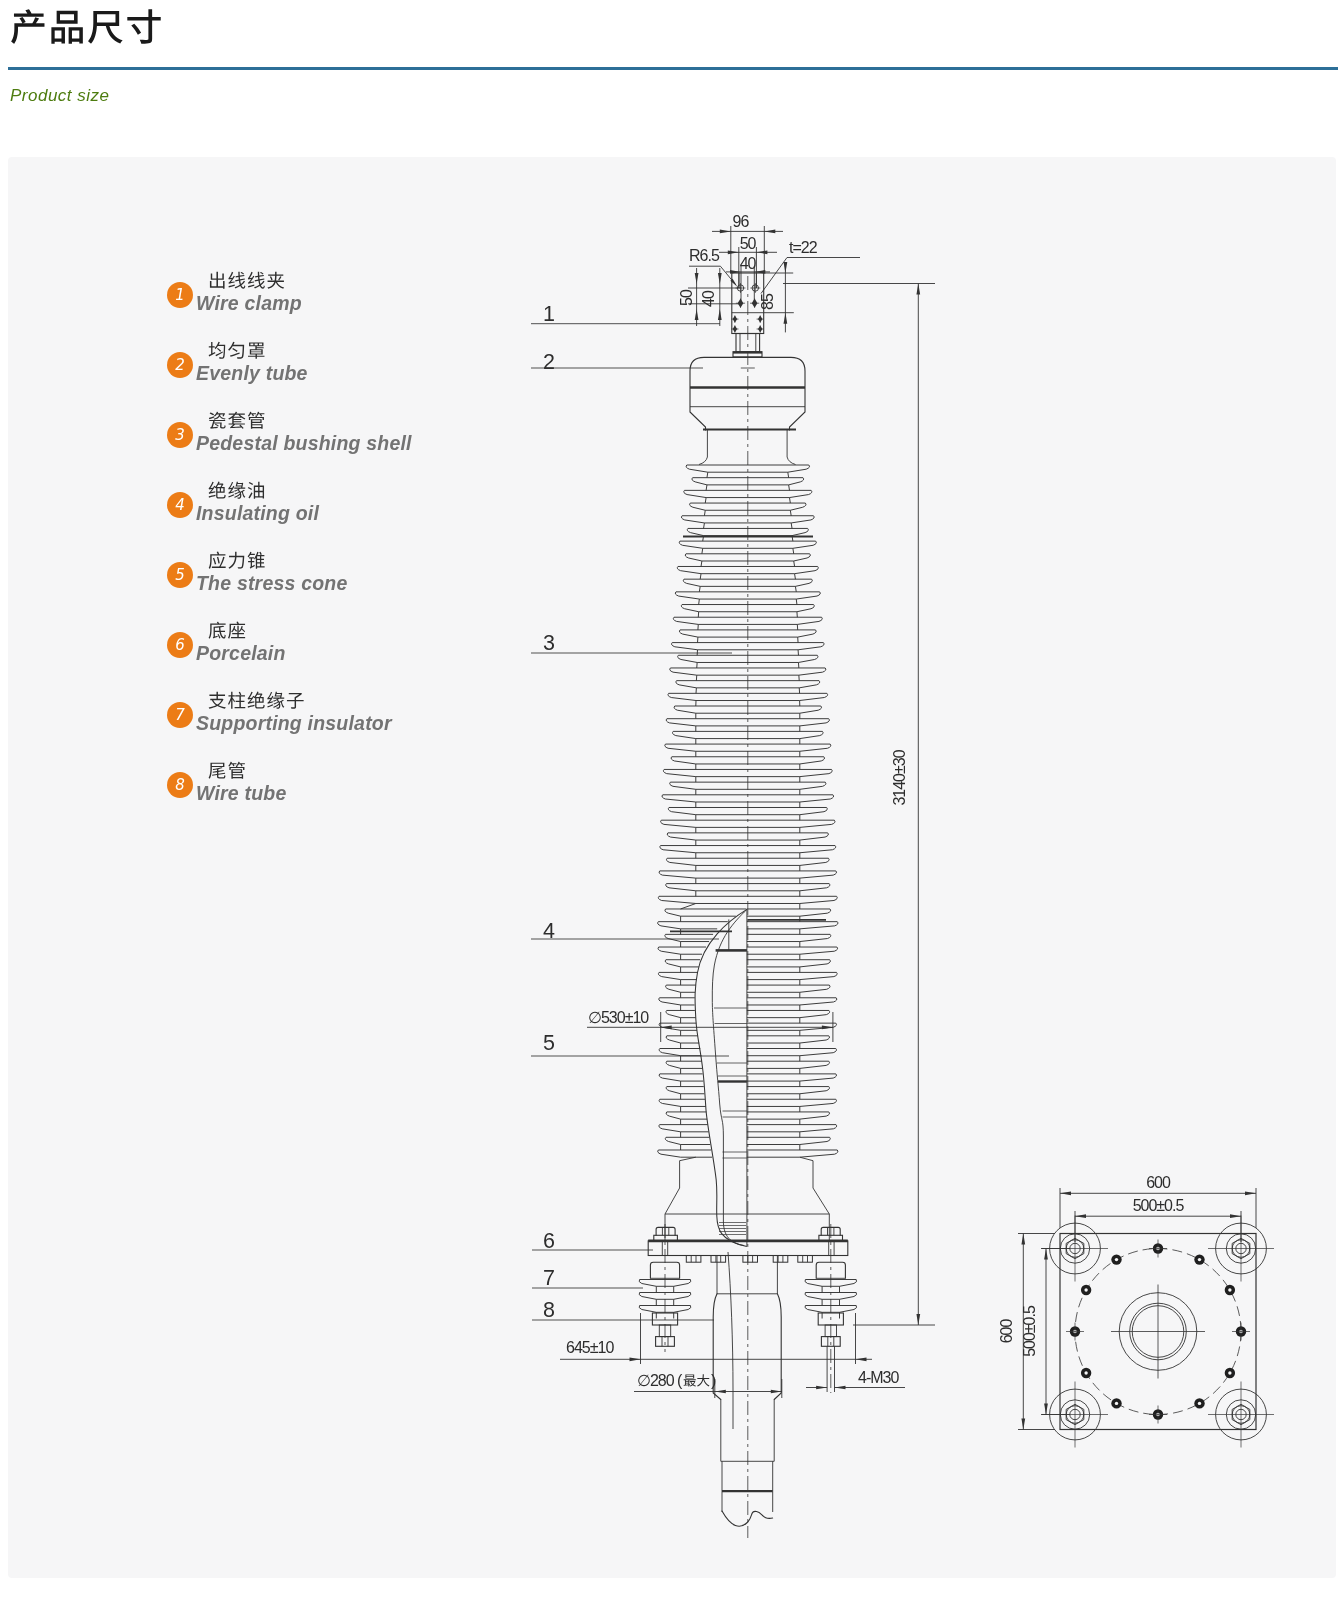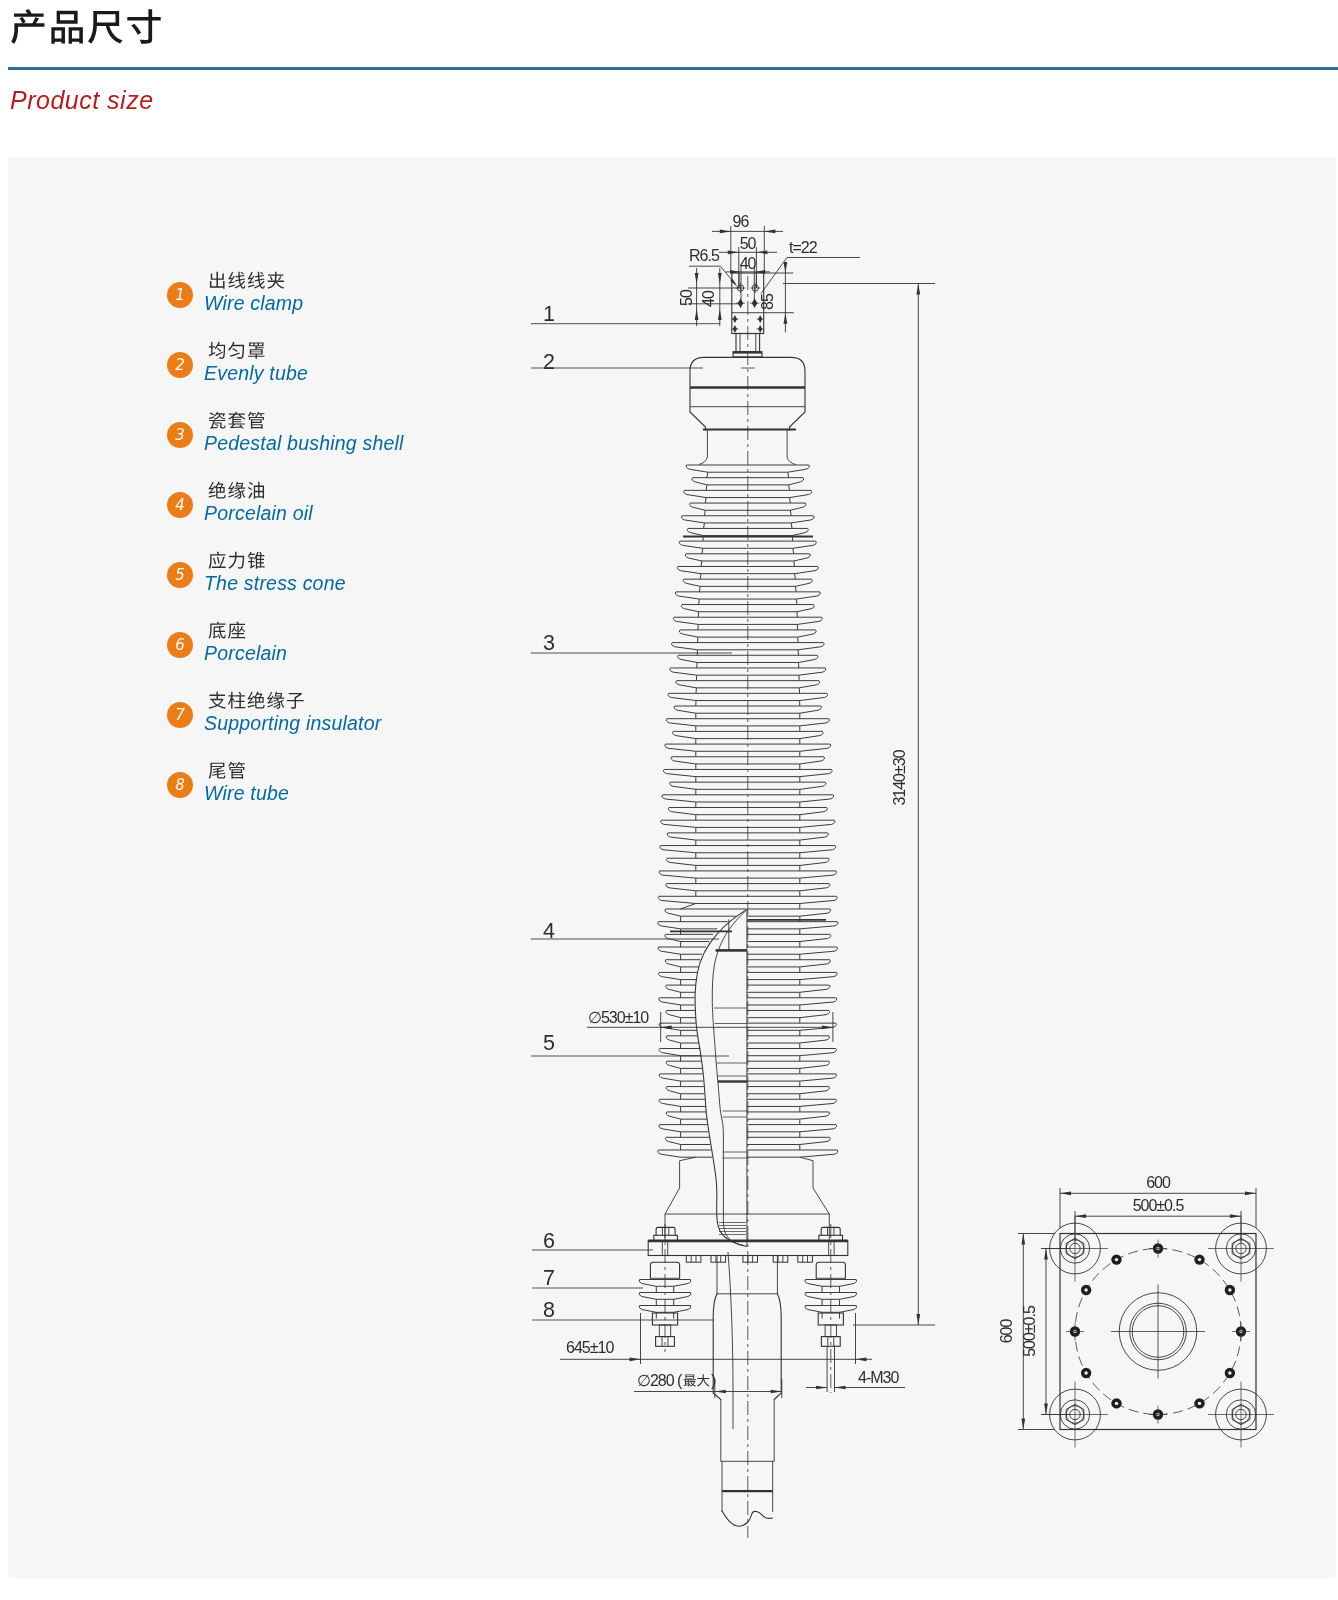--- a/index.html
+++ b/index.html
@@ -1,31 +1,31 @@
 <!DOCTYPE html>
 <html><head>
 <meta charset="utf-8">
 <style>
   html,body{margin:0;padding:0;}
   body{width:1338px;height:1600px;position:relative;background:#ffffff;
        font-family:"Liberation Sans","DejaVu Sans",sans-serif;overflow:hidden;}
   .hdr-title{position:absolute;left:10px;top:8px;}
   .hdr-rule{position:absolute;left:8px;right:0;top:67px;height:2.6px;}
-  .hdr-sub{position:absolute;left:10px;top:86px;font-size:25px;font-style:italic;
-           color:#b91c1c;letter-spacing:0.5px;}
+  .hdr-sub{position:absolute;left:10px;top:86px;font-size:17px;font-style:italic;
+           color:#4d7c0f;letter-spacing:0.5px;}
   .panel{position:absolute;left:8px;top:157px;width:1328px;height:1421px;
          border-radius:4px;}
   .legend{position:absolute;left:0;top:0;width:480px;margin:0;padding:0;list-style:none;}
   .lg-item{position:absolute;left:0;}
   .lg-badge{position:absolute;left:159px;top:-13px;width:26px;height:26px;border-radius:50%;
             color:#fff;font-size:15px;font-style:italic;text-align:center;line-height:26px;
             font-family:"DejaVu Sans","Liberation Sans",sans-serif;}
   .lg-zh{position:absolute;left:200px;top:-24px;height:22px;}
-  .lg-en{position:absolute;left:196px;top:-3px;font-size:19.5px;font-style:italic;color:#0369a1;
-         white-space:nowrap;letter-spacing:0.2px;}
+  .lg-en{position:absolute;left:188px;top:-3px;font-size:19.5px;font-style:italic;color:#737373;
+         white-space:nowrap;letter-spacing:0.2px;font-weight:bold;}
   #drawing{position:absolute;left:0;top:0;}
   svg text{font-family:"Liberation Sans","DejaVu Sans",sans-serif;fill:#2d2d2d;}
   .cad{font-size:16px;letter-spacing:-1px;}
   .cadlbl{font-size:21.5px;letter-spacing:0;}
 </style>
 </head>
 <body>
 
 <header>
   <div class="hdr-title"><svg width="154" height="47" viewBox="0 0 154 47">
@@ -68,21 +68,21 @@
           </svg></div>
         <div class="lg-en">Pedestal bushing shell</div>
       </li>
       <li class="lg-item" style="top: 348px;">
         <span class="lg-badge" style="background: rgb(236, 124, 22);">4</span>
         <div class="lg-zh"><svg width="59" height="24" viewBox="0 0 59 24">
             <path d="M39 53 53 -19C151 7 282 38 408 70L401 134C267 102 129 72 39 53ZM58 423C74 430 97 436 225 453C179 387 136 335 117 315C85 278 61 253 39 249C47 230 59 197 62 182C84 195 119 204 395 260C394 275 393 303 395 323L169 281C249 370 327 480 395 591L334 628C315 592 293 556 271 521L138 508C200 595 261 706 309 813L239 846C195 723 118 590 93 556C70 522 52 498 33 494C42 474 54 438 58 423ZM639 492V308H511V492ZM704 492H832V308H704ZM737 674C717 634 691 590 668 560L670 558H481C507 593 532 632 556 674ZM561 851C517 731 444 612 364 534C381 524 409 500 422 488L441 509V58C441 -39 475 -63 585 -63C609 -63 798 -63 824 -63C924 -63 946 -24 957 107C937 112 908 123 890 136C885 26 876 4 821 4C781 4 619 4 588 4C523 4 511 13 511 58V243H902V558H743C778 604 812 661 838 712L791 744L777 740H590C605 770 618 801 630 832Z" fill="#2e2e2e" transform="translate(0,16.28) scale(0.0185,-0.0185)"></path>
             <path d="M46 53 64 -16C150 19 262 65 368 110L354 170C240 125 124 80 46 53ZM498 841C481 761 456 655 435 588H748L734 522H365V461H596C528 414 438 374 355 347C368 336 388 308 396 296C449 316 507 343 560 374C580 356 596 338 611 318C552 272 453 223 376 200C390 187 406 163 415 147C488 175 577 224 640 272C650 251 659 230 665 209C596 134 465 55 357 21C373 7 389 -15 398 -32C493 5 603 72 679 142C687 76 674 21 652 1C638 -15 621 -17 600 -17C582 -17 560 -16 532 -13C544 -33 548 -60 549 -77C573 -78 596 -79 614 -79C650 -78 674 -73 698 -49C750 -7 769 124 720 249L780 277C802 149 846 33 915 -30C927 -12 948 13 963 25C896 77 853 187 832 304C870 324 906 346 938 367L888 412C839 377 761 332 695 301C674 338 646 373 611 404C638 422 663 441 686 461H959V522H801C819 603 838 697 849 772L800 780L789 776H554L567 833ZM773 721 759 643H519L540 721ZM64 423C78 430 102 436 220 451C178 385 139 331 122 311C92 274 70 249 50 245C57 228 68 195 71 182C90 195 121 207 348 268C346 283 344 311 344 330L178 289C248 378 316 484 373 589L316 623C299 587 280 551 260 516L139 504C201 590 260 699 307 806L242 832C198 712 122 583 100 549C78 515 59 492 41 488C50 470 61 437 64 423Z" fill="#2e2e2e" transform="translate(19.5,16.28) scale(0.0185,-0.0185)"></path>
             <path d="M93 773C159 742 244 692 286 658L331 721C287 754 201 800 136 828ZM42 499C106 469 189 421 230 388L272 451C230 483 146 527 83 554ZM76 -16 141 -65C192 19 251 127 297 220L240 268C189 167 122 52 76 -16ZM603 54H438V274H603ZM676 54V274H848V54ZM367 631V-77H438V-18H848V-71H921V631H676V838H603V631ZM603 347H438V558H603ZM676 347V558H848V347Z" fill="#2e2e2e" transform="translate(39,16.28) scale(0.0185,-0.0185)"></path>
           </svg></div>
-        <div class="lg-en">Porcelain oil</div>
+        <div class="lg-en">Insulating oil</div>
       </li>
       <li class="lg-item" style="top: 418px;">
         <span class="lg-badge" style="background: rgb(236, 124, 22);">5</span>
         <div class="lg-zh"><svg width="59" height="24" viewBox="0 0 59 24">
             <path d="M264 490C305 382 353 239 372 146L443 175C421 268 373 407 329 517ZM481 546C513 437 550 295 564 202L636 224C621 317 584 456 549 565ZM468 828C487 793 507 747 521 711H121V438C121 296 114 97 36 -45C54 -52 88 -74 102 -87C184 62 197 286 197 438V640H942V711H606C593 747 565 804 541 848ZM209 39V-33H955V39H684C776 194 850 376 898 542L819 571C781 398 704 194 607 39Z" fill="#2e2e2e" transform="translate(0,16.28) scale(0.0185,-0.0185)"></path>
             <path d="M410 838V665V622H83V545H406C391 357 325 137 53 -25C72 -38 99 -66 111 -84C402 93 470 337 484 545H827C807 192 785 50 749 16C737 3 724 0 703 0C678 0 614 1 545 7C560 -15 569 -48 571 -70C633 -73 697 -75 731 -72C770 -68 793 -61 817 -31C862 18 882 168 905 582C906 593 907 622 907 622H488V665V838Z" fill="#2e2e2e" transform="translate(19.5,16.28) scale(0.0185,-0.0185)"></path>
             <path d="M662 809C691 762 721 700 732 660L799 689C786 730 755 789 725 834ZM179 837C149 744 95 654 35 595C47 579 67 541 74 525C110 561 144 607 173 658H423V726H209C224 756 236 787 247 818ZM59 344V275H200V69C200 22 168 -7 149 -20C162 -32 180 -58 187 -74C204 -56 232 -39 423 67C417 82 410 111 407 131L269 59V275H396V344H269V479H376V547H111V479H200V344ZM701 396V267H547V396ZM556 835C524 720 458 574 381 481C392 465 410 434 418 417C438 442 458 469 477 498V-81H547V-8H953V62H770V199H920V267H770V396H918V464H770V591H940V659H565C589 712 610 765 627 815ZM701 464H547V591H701ZM701 199V62H547V199Z" fill="#2e2e2e" transform="translate(39,16.28) scale(0.0185,-0.0185)"></path>
           </svg></div>
         <div class="lg-en">The stress cone</div>
       </li>

